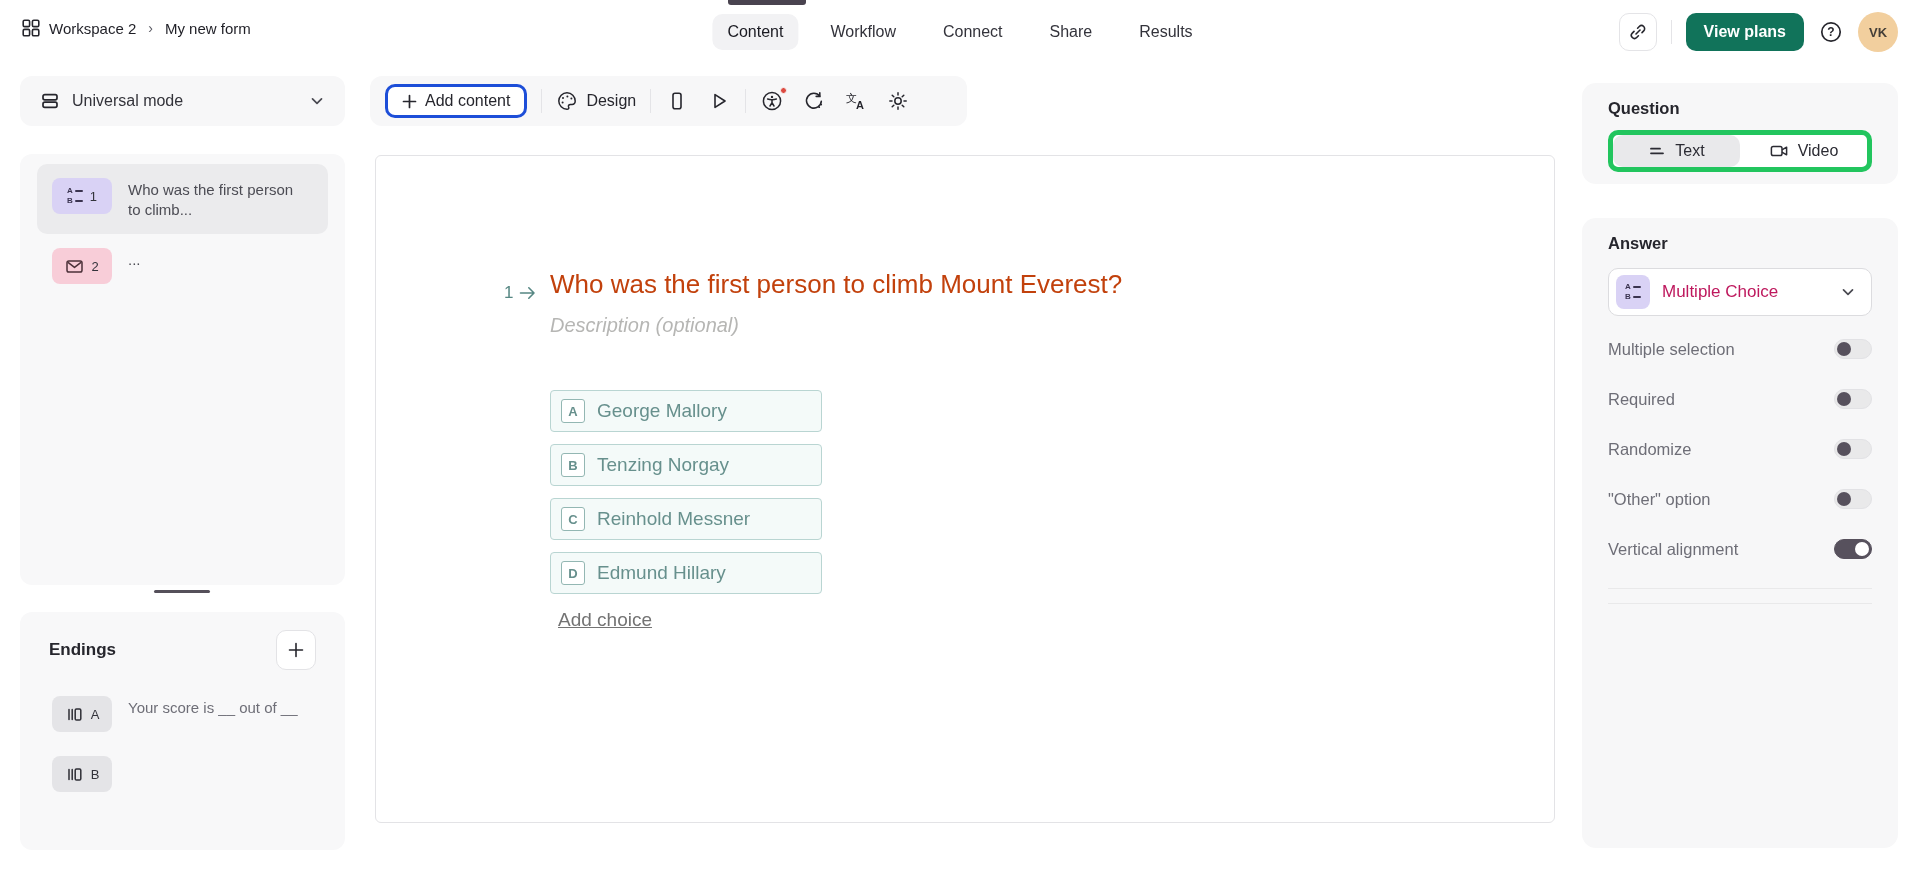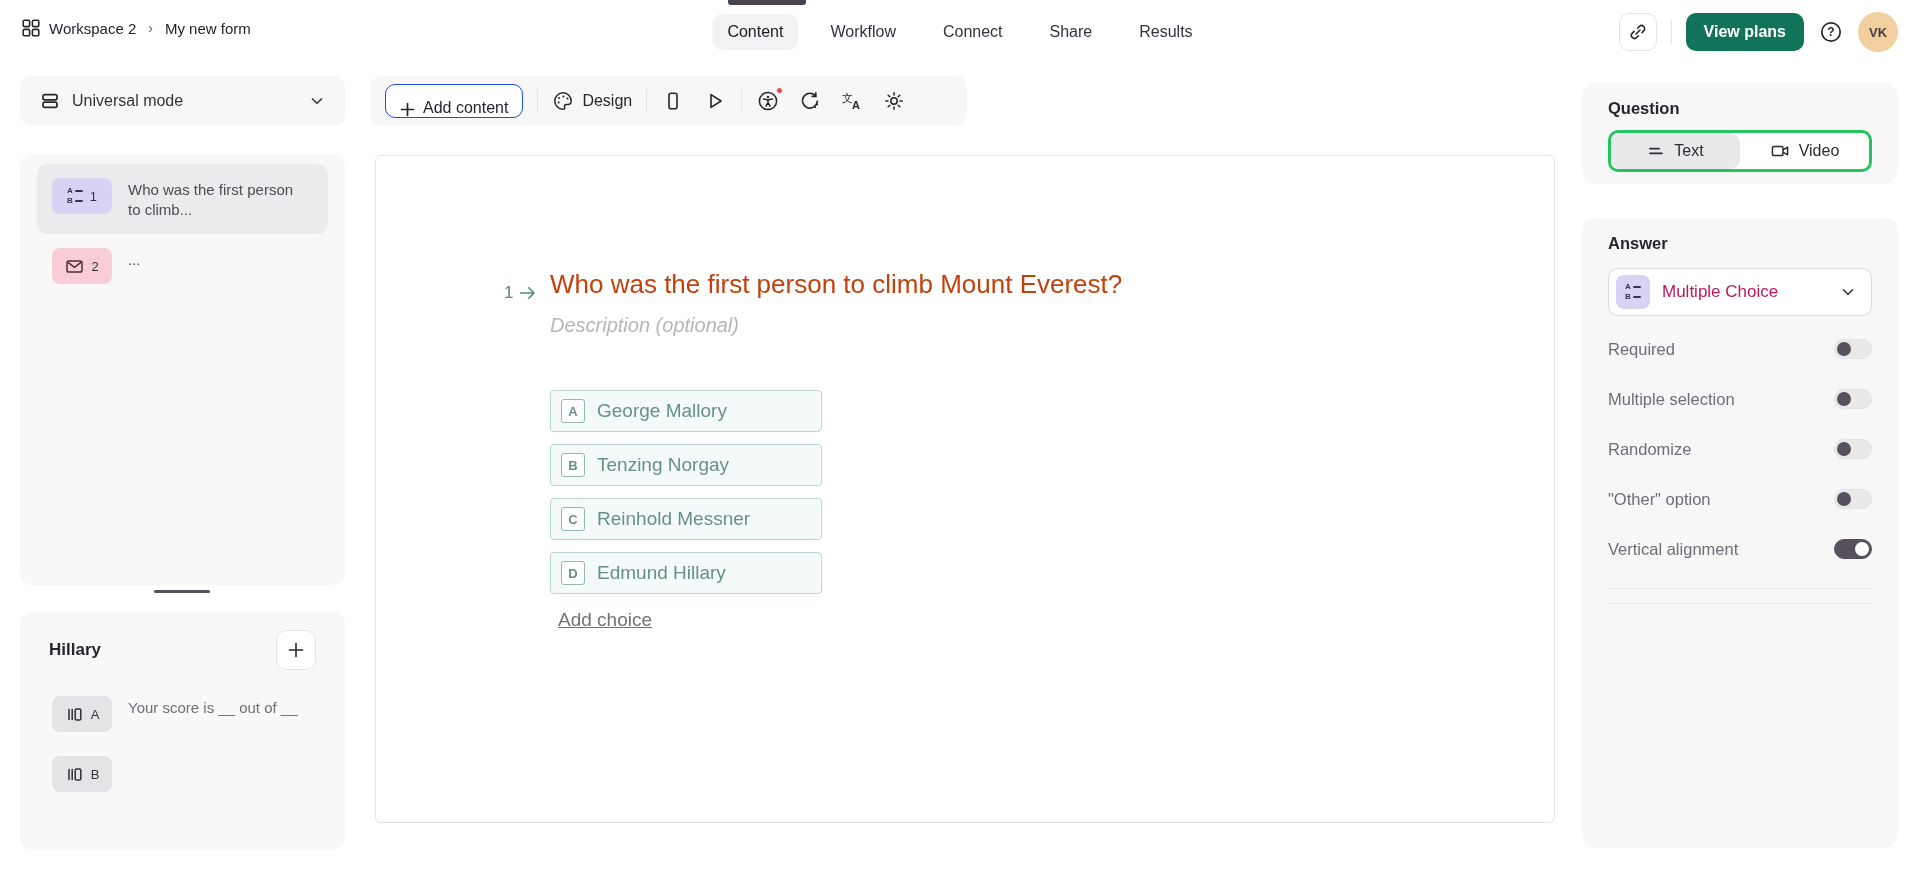--- a/index.html
+++ b/index.html
@@ -27,22 +27,22 @@
   .vdiv { width:1px; height:24px; background:#e4e4e7; }
   .view-plans { height:38px; padding:0 18px; background:#11735a; border:none; border-radius:10px;
     color:#fff; font-size:16px; font-weight:700; font-family:inherit; cursor:pointer; }
   .help-btn { width:26px; height:26px; display:flex; align-items:center; justify-content:center; cursor:pointer; }
   .avatar { width:40px; height:40px; border-radius:50%; background:#f2cf9e; color:#453f38;
     display:flex; align-items:center; justify-content:center; font-size:13px; font-weight:700; cursor:pointer; }
 
   
   .toolbar { position:absolute; left:370px; top:76px; width:597px; height:50px;
     background:#f7f7f8; border-radius:12px; display:flex; align-items:center; padding:0 15px; gap:14px; }
-  .add-content { display:flex; align-items:flex-end; gap:8px; height:34px; padding:0 14px;
-    background:#fff; border:1px solid #1d4ed8; border-radius:10px; font-size:16px; color:#26262d;
+  .add-content { display:flex; align-items:center; gap:8px; height:34px; padding:0 14px;
+    background:#fff; border:3px solid #1d4ed8; border-radius:10px; font-size:16px; color:#26262d;
     font-family:inherit; cursor:pointer; }
   .tb-group { display:flex; align-items:center; gap:18px; }
   .tb-icon { width:24px; height:24px; display:flex; align-items:center; justify-content:center;
     cursor:pointer; position:relative; }
   .design-btn { display:flex; align-items:center; gap:8px; font-size:16px; color:#26262d; cursor:pointer; }
   .red-dot { position:absolute; top:-2px; right:-3px; width:7px; height:7px; border-radius:50%;
     background:#dd4b41; border:1.5px solid #f7f7f8; }
 
   
   .mode-select { position:absolute; left:20px; top:76px; width:325px; height:50px;
@@ -96,21 +96,21 @@
   .choice-label { font-size:19px; color:#67908d; white-space:nowrap; }
   .add-choice { position:absolute; left:182px; top:453px; font-size:19px; color:#737373;
     text-decoration:underline; cursor:pointer; }
 
   
   .insp-card { position:absolute; left:1582px; width:316px; background:#f7f7f8; border-radius:14px;
     padding:16px 26px; }
   .card-q { top:83px; height:101px; }
   .card-a { top:218px; height:630px; }
   .insp-title { font-size:16.5px; font-weight:700; color:#26262d; }
-  .segmented { margin-top:12px; height:42px; background:#fff; border:3px solid #22c55e;
+  .segmented { margin-top:12px; height:42px; background:#fff; border:5px solid #22c55e;
     border-radius:10px; display:flex; }
   .segment { flex:1; display:flex; align-items:center; justify-content:center; gap:9px;
     font-size:16px; color:#2b2b33; cursor:pointer; border-radius:10px; }
   .segment.active { background:#e9e9eb; }
   .type-select { margin-top:15px; height:48px; background:#fff; border:1px solid #dcdcdf;
     border-radius:10px; display:flex; align-items:center; gap:12px; padding:0 7px 0 7px; cursor:pointer; }
   .mc-badge { width:34px; height:34px; border-radius:8px; background:#d9d2f5;
     display:flex; align-items:center; justify-content:center; }
   .type-select .lbl { font-size:17px; color:#be185d; }
   .type-select .chev { margin-left:auto; margin-right:8px; }
@@ -300,21 +300,21 @@
       <span class="num">2</span>
     </div>
     <div class="q-text">...</div>
   </div>
 </div>
 
 <div class="panel-gap-handle"></div>
 
 <div class="end-panel">
   <div class="end-head">
-    <span class="end-title">Hillary</span>
+    <span class="end-title">Endings</span>
     <div class="sq-plus">
       <span>
         <svg width="16" height="16" viewBox="0 0 16 16" stroke="#26262d" stroke-width="1.6" stroke-linecap="round">
           <path d="M8 1.5 V14.5 M1.5 8 H14.5"></path>
         </svg>
       </span>
     </div>
   </div>
   <div style="height:14px"></div>
   <div class="end-item">
@@ -417,27 +417,27 @@
     <span class="lbl">Multiple Choice</span>
     <span class="chev">
       <svg width="16" height="16" viewBox="0 0 16 16" fill="none" stroke="#4a4a52" stroke-width="1.7" stroke-linecap="round" stroke-linejoin="round">
         <path d="M3.5 5.8 L8 10.3 L12.5 5.8"></path>
       </svg>
     </span>
   </div>
 
   <div class="toggle-rows">
     <div class="toggle-row">
-      <span class="lbl">Required</span>
+      <span class="lbl">Multiple selection</span>
       <div class="switch">
           <div class="knob"></div>
         </div>
     </div>
     <div class="toggle-row">
-      <span class="lbl">Multiple selection</span>
+      <span class="lbl">Required</span>
       <div class="switch">
           <div class="knob"></div>
         </div>
     </div>
     <div class="toggle-row">
       <span class="lbl">Randomize</span>
       <div class="switch">
           <div class="knob"></div>
         </div>
     </div>

